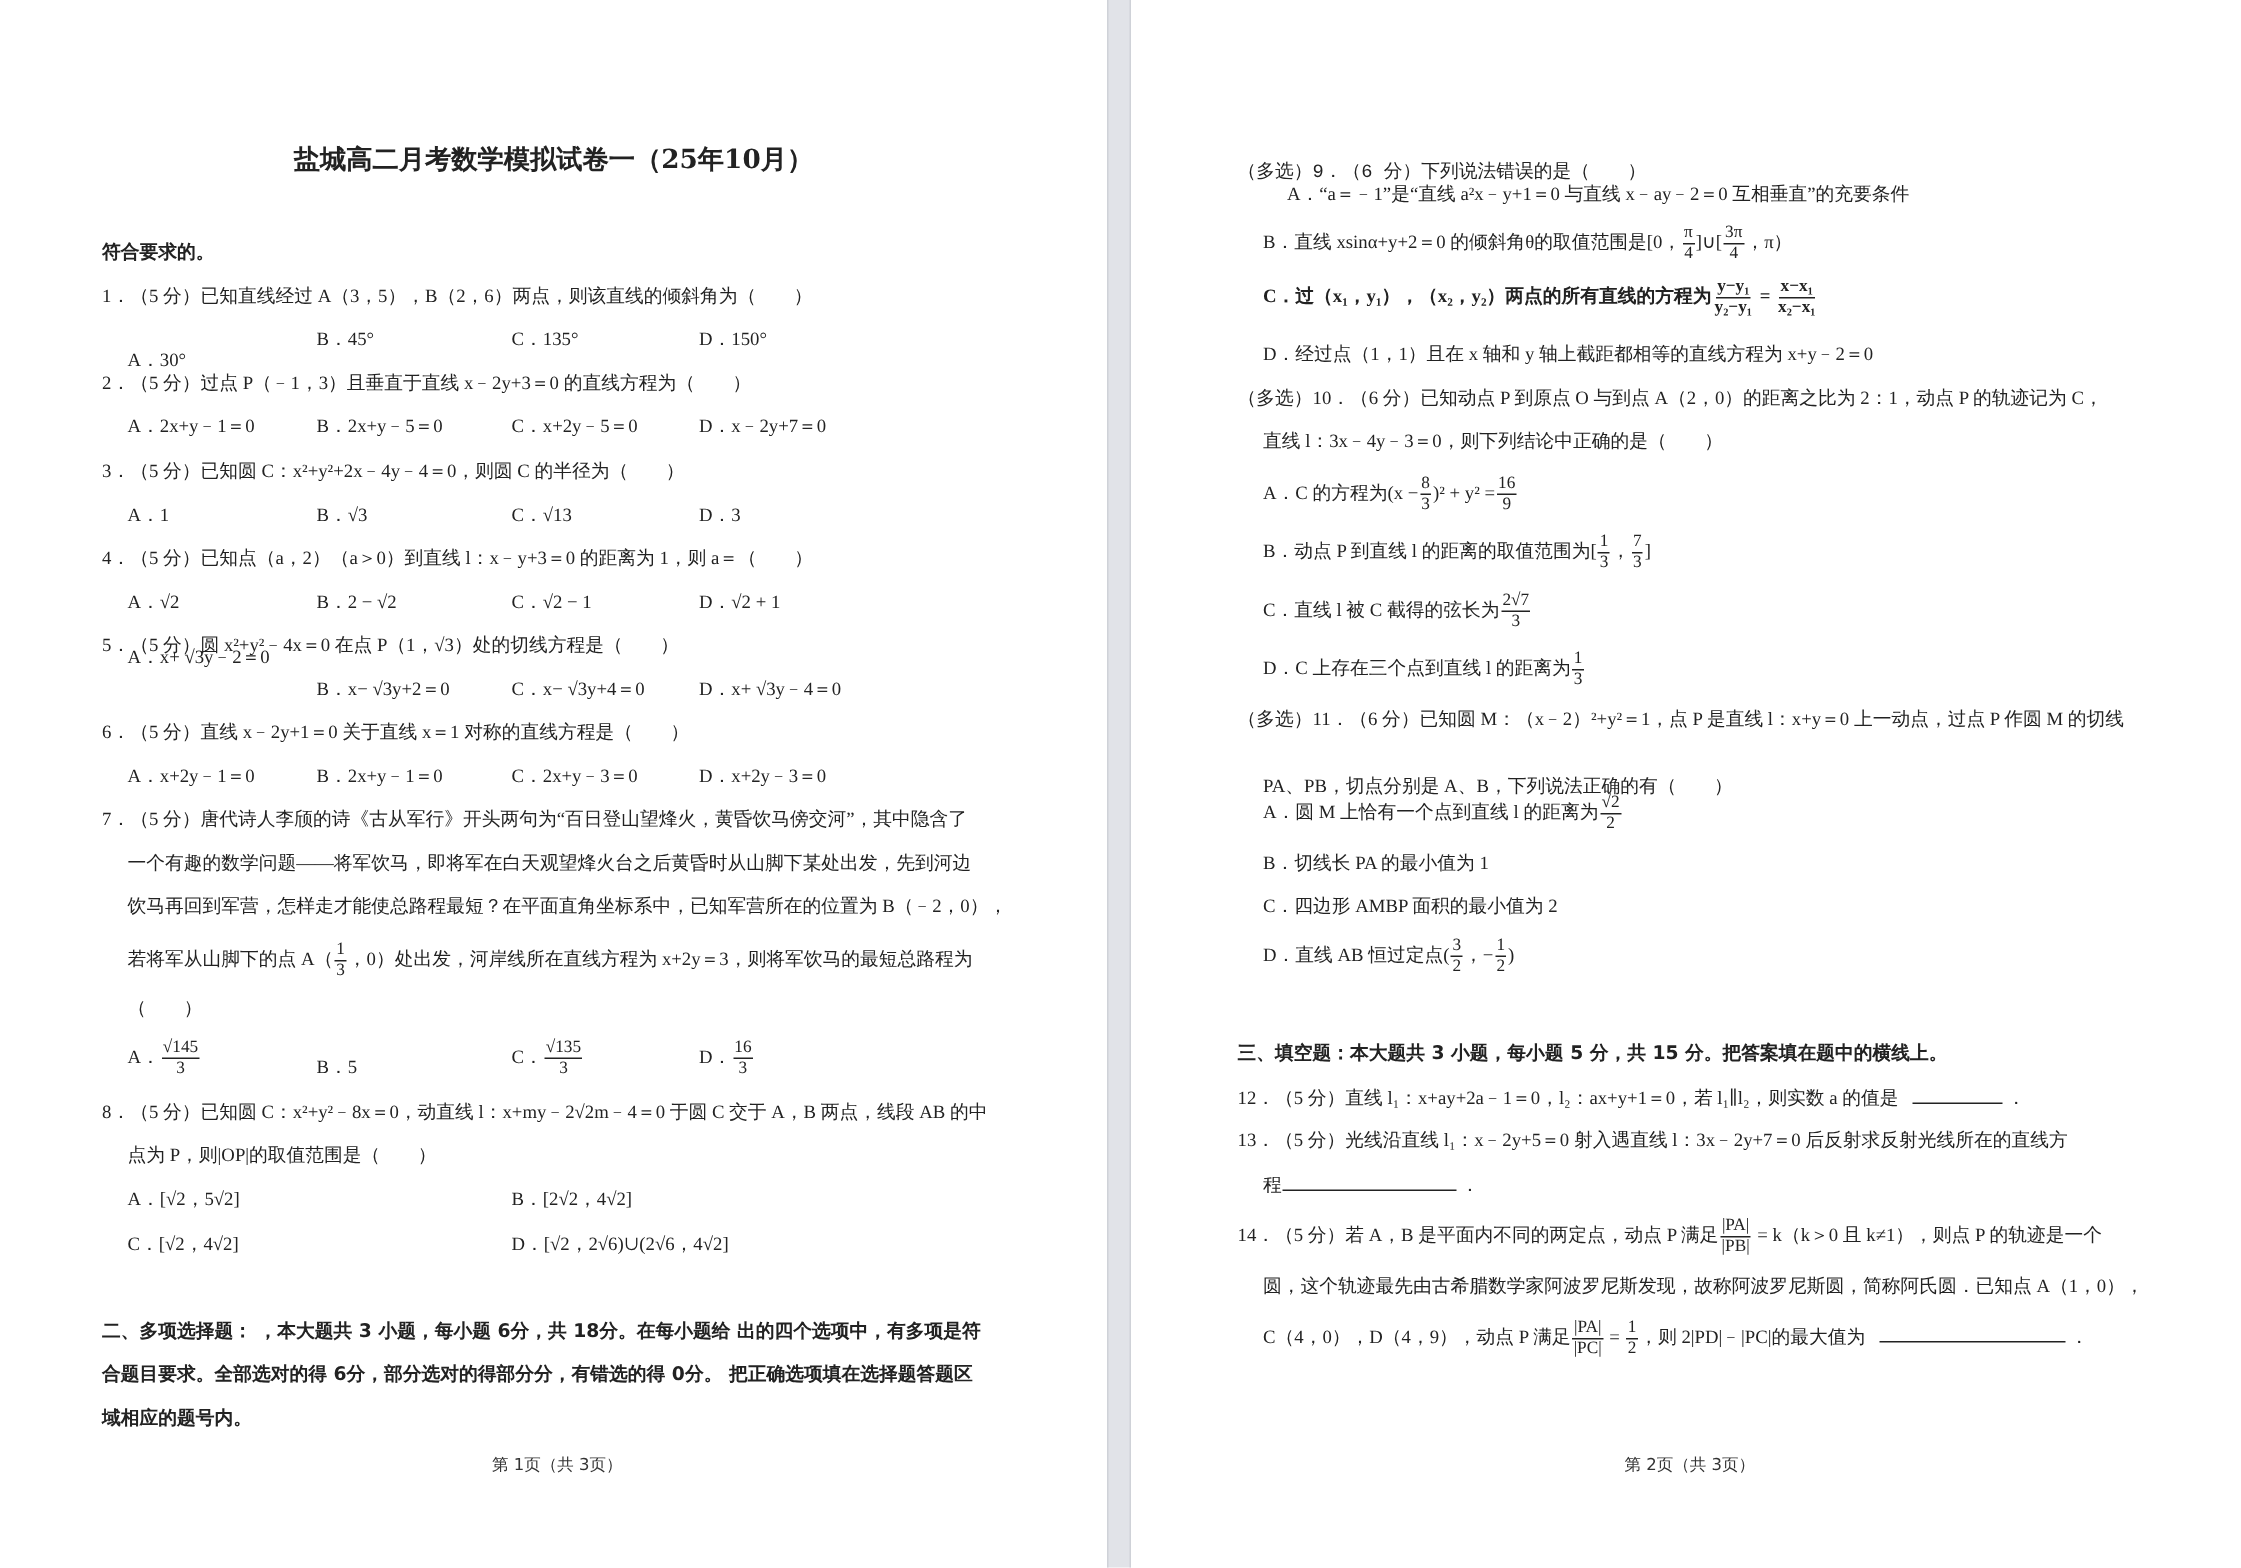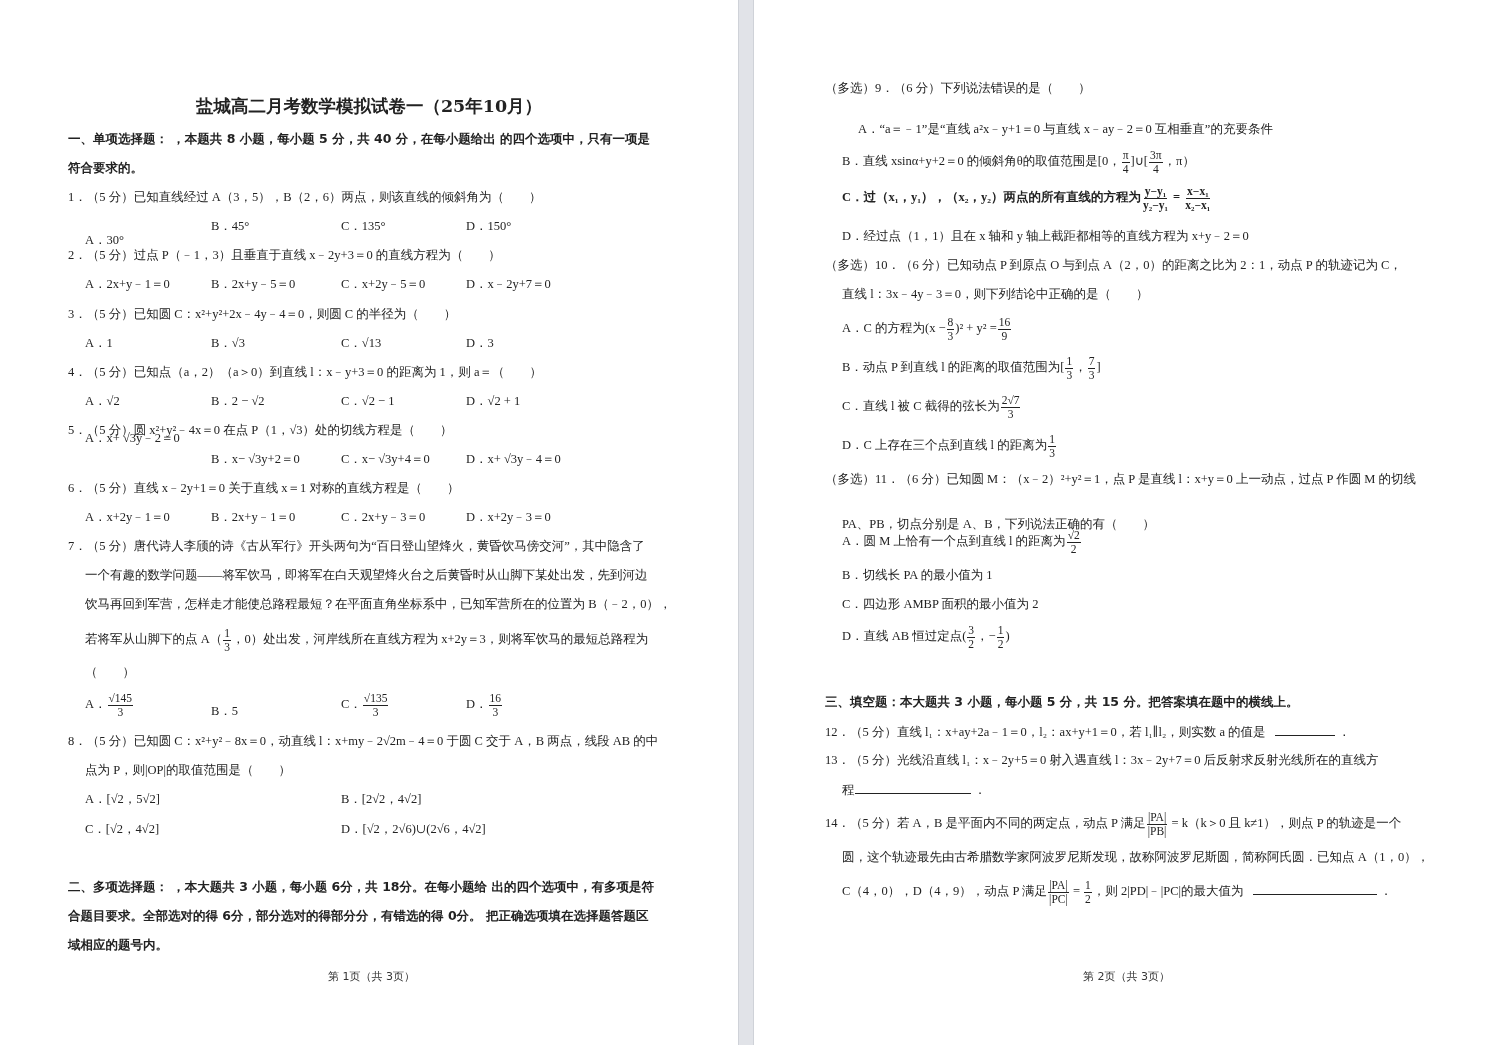--- a/index.html
+++ b/index.html
@@ -22,21 +22,20 @@
 
 <style>
   .frac { display:inline-flex; flex-direction:column; align-items:center; vertical-align:middle; font-size:11.5px; line-height:13px; margin:0 1px; }
   .frac .n { border-bottom:1px solid #222; padding:0 1px; }
   .frac .d { padding:0 1px; }
 </style>
 
 <div class="page" id="page1">
   <div class="title">盐城高二月考数学模拟试卷一（25年10月）</div>
 
-  <div class="hd" style="left:68px;top:131px;">一、单项选择题：  ，本题共 8 小题，每小题 5 分，共 40 分，在每小题给出   的四个选项中，只有一项是</div>
   <div class="hd" style="left:68px;top:160px;">符合要求的。</div>
 
   <div class="ln" style="left:68px;top:189px;">1．（5 分）已知直线经过 A（3，5），B（2，6）两点，则该直线的倾斜角为（　　）</div>
   <div class="opt" style="left:85px;top:232px;text-align:center;">A．30°</div>
   <div class="opt" style="left:211px;top:218px;">B．45°</div>
   <div class="opt" style="left:341px;top:218px;">C．135°</div>
   <div class="opt" style="left:466px;top:218px;">D．150°</div>
 
   <div class="ln" style="left:68px;top:247px;">2．（5 分）过点 P（﹣1，3）且垂直于直线 x﹣2y+3＝0 的直线方程为（　　）</div>
   <div class="opt" style="left:85px;top:276px;">A．2x+y﹣1＝0</div>
@@ -109,21 +108,21 @@
   <div class="hd" style="left:68px;top:908px;">合题目要求。全部选对的得 6分，部分选对的得部分分，有错选的得 0分。  把正确选项填在选择题答题区</div>
   <div class="hd" style="left:68px;top:937px;">域相应的题号内。</div>
 
   <div class="footer" style="left:328px;top:969px;">第 1页（共 3页）</div>
 </div>
 
 <div class="gutter"></div>
 
 <div class="page" id="page2">
 
-  <div class="ln" style="left:70px;top:80px;">（多选）9．（6 分）下列说法错误的是（　　）</div>
+  <div class="ln" style="left:70px;top:107px;font-family:Liberation Mono, monospace;">（多选）9．（6 分）下列说法错误的是（　　）</div>
   <div class="opt" style="left:87px;top:121px;margin-left:16px;">A．“a＝﹣1”是“直线 a²x﹣y+1＝0 与直线 x﹣ay﹣2＝0 互相垂直”的充要条件</div>
   <div class="opt" style="left:87px;top:149px;">
     <span>B．直线 xsinα+y+2＝0 的倾斜角θ的取值范围是[0，</span><span class="frac">
         <span class="n">π</span>
         <span class="d">4</span>
       </span><span>]∪[</span><span class="frac">
         <span class="n">3π</span>
         <span class="d">4</span>
       </span><span>，π）</span>
   </div>

